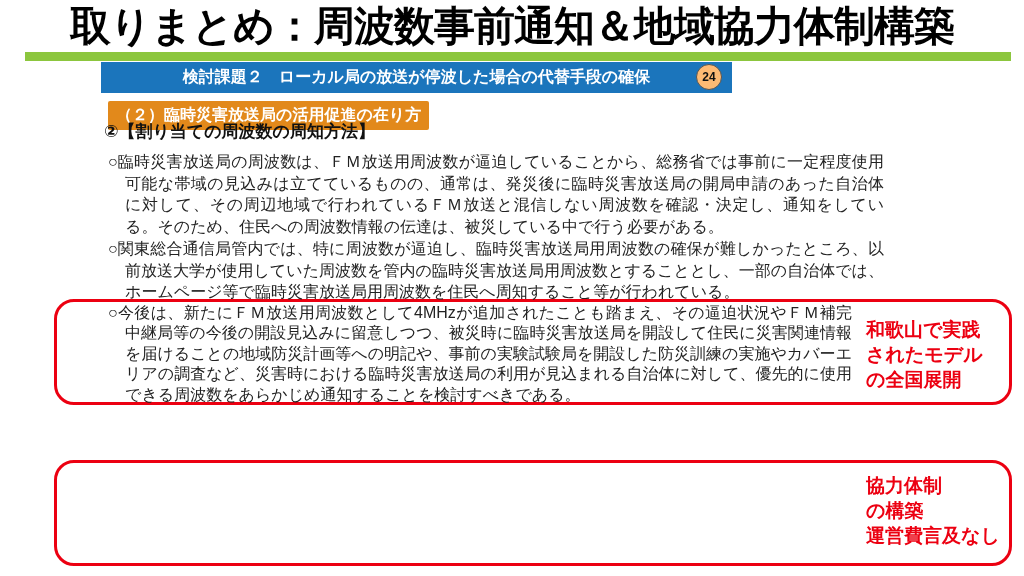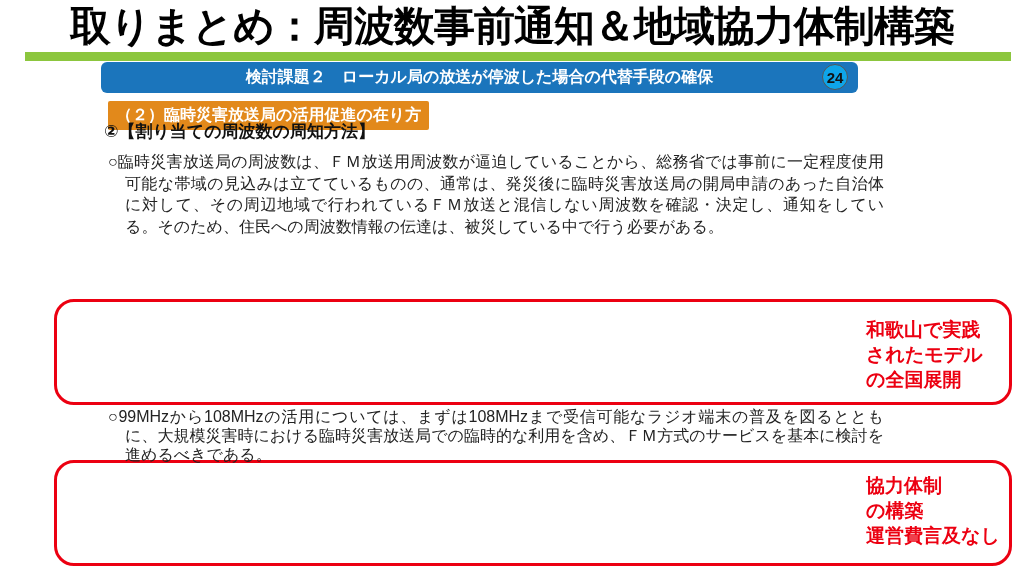--- a/index.html
+++ b/index.html
@@ -12,28 +12,28 @@
   .title {
     position:absolute; top:1px; left:0; width:1024px; text-align:center;
     font-size:41px; font-weight:800; letter-spacing:-1px; color:#000;
     line-height:50px; white-space:nowrap;
   }
   .green-bar {
     position:absolute; left:25px; top:52px; width:986px; height:9px;
     background:#8CC63E;
   }
   .blue-bar {
-    position:absolute; left:101px; top:62px; width:757px; height:31px;
+    position:absolute; left:101px; top:62px; width:631px; height:31px;
     background:#1B75BC; color:#fff; font-size:16px; font-weight:bold;
-    display:flex; align-items:center; justify-content:center;border-radius:6px;
+    display:flex; align-items:center; justify-content:center;
   }
   .page-badge {
     position:absolute; right:10px; top:2px; width:26px; height:26px;
-    background:#0ea5e9; border:1.5px solid #555; border-radius:50%;
-    color:#111; font-size:15px; font-weight:bold;
+    background:#fdba74; border:1.5px solid #555; border-radius:50%;
+    color:#111; font-size:12px; font-weight:bold;
     display:flex; align-items:center; justify-content:center;
   }
   .orange-box {
     position:absolute; left:108px; top:101px; height:29px;
     background:#E2891B; color:#fff; font-size:16px; font-weight:bold;
     display:inline-flex; align-items:center; padding:0 8px;
     border-radius:2px;
   }
   .section-heading {
     position:absolute; left:104px; top:120px; font-size:17px;
@@ -81,26 +81,29 @@
 
   <div class="section-heading">②【割り当ての周波数の周知方法】</div>
 
   <div class="red-ring ring1"></div>
   <div class="red-ring ring2"></div>
 
   <div class="para p1">
     <span class="bullet">○</span><span>臨時災害放送局の周波数は、ＦＭ放送用周波数が逼迫していることから、総務省では事前に一定程度使用可能な帯域の見込みは立てているものの、通常は、発災後に臨時災害放送局の開局申請のあった自治体に対して、その周辺地域で行われているＦＭ放送と混信しない周波数を確認・決定し、通知をしている。そのため、住民への周波数情報の伝達は、被災している中で行う必要がある。</span>
   </div>
 
+  <div class="para p2">
+    <span class="bullet">○</span><span>関東総合通信局管内では、特に周波数が逼迫し、臨時災害放送局用周波数の確保が難しかったところ、以前放送大学が使用していた周波数を管内の臨時災害放送局用周波数とすることとし、一部の自治体では、ホームページ等で臨時災害放送局用周波数を住民へ周知すること等が行われている。</span>
+  </div>
 
+  <div class="para p3">
+    <span class="bullet">○</span><span>今後は、新たにＦＭ放送用周波数として4MHzが追加されたことも踏まえ、その逼迫状況やＦＭ補完中継局等の今後の開設見込みに留意しつつ、被災時に臨時災害放送局を開設して住民に災害関連情報を届けることの地域防災計画等への明記や、事前の実験試験局を開設した防災訓練の実施やカバーエリアの調査など、災害時における臨時災害放送局の利用が見込まれる自治体に対して、優先的に使用できる周波数をあらかじめ通知することを検討すべきである。</span>
+  </div>
   <div class="annotation ann1">和歌山で実践
 されたモデル
 の全国展開</div>
 
-  <div class="para p4">
-    <span class="bullet">○</span><span>99MHzから108MHzの活用については、まずは108MHzまで受信可能なラジオ端末の普及を図るとともに、大規模災害時における臨時災害放送局での臨時的な利用を含め、ＦＭ方式のサービスを基本に検討を進めるべきである。</span>
-  </div>
 
   <div class="annotation ann2">協力体制
 の構築
 運営費言及なし</div>
 
 </div>
 
 </body></html>

